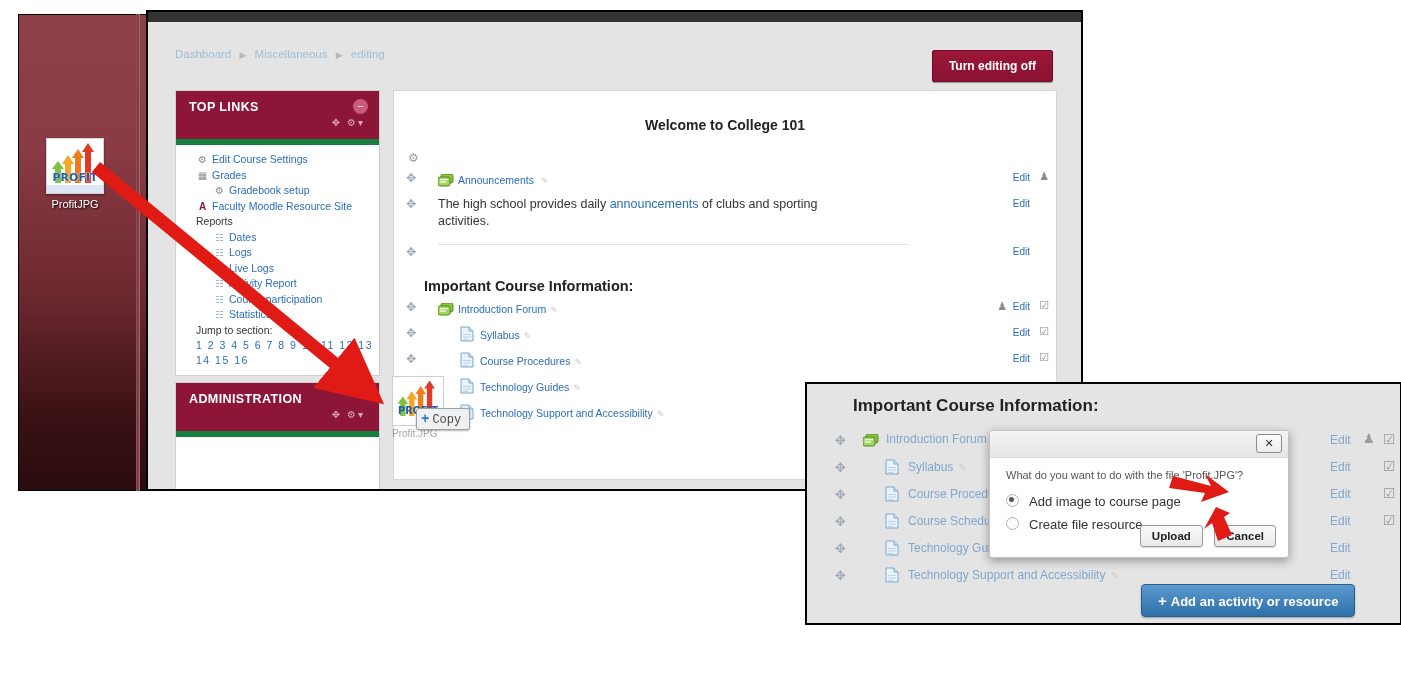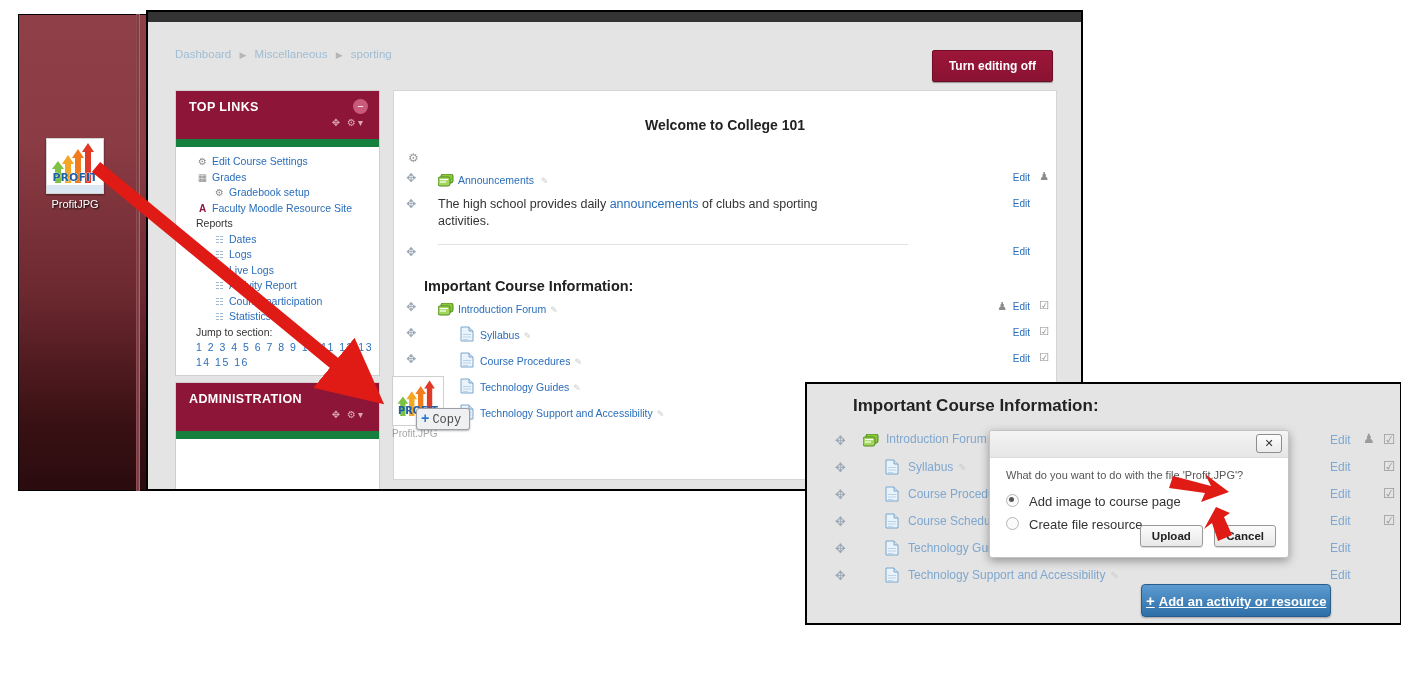--- a/index.html
+++ b/index.html
@@ -28,21 +28,21 @@
   #crumbs span{color:#9fbdd4;}
   #crumbs .sep{color:#b6b6b6;margin:0 5px;font-size:9px;}
 
   #editbtn{position:absolute;right:28px;top:28px;background:linear-gradient(180deg,#9c1639,#8a1232);
       color:#fff;font-weight:bold;font-size:12px;padding:8px 16px;border:1px solid #6e0d26;
       border-radius:2px;box-shadow:0 1px 1px rgba(0,0,0,.35);}
 
   
   .block{position:absolute;left:27px;width:205px;background:#fff;border:1px solid #cfcfcf;box-sizing:border-box;}
   .bhead{background:#8d1538;color:#fff;height:48px;position:relative;
-         border-bottom:8px solid #15803d;}
+         border-bottom:6px solid #15803d;}
   .bhead .btitle{position:absolute;left:13px;top:9px;font-size:12.5px;font-weight:bold;letter-spacing:.4px;}
   .bhead .minus{position:absolute;right:11px;top:8px;width:15px;height:15px;border-radius:50%;
         background:#c95a7c;color:#fff;font-size:11px;line-height:14px;text-align:center;}
   .bhead .tools{position:absolute;right:14px;top:26px;font-size:10px;color:#d8a7b8;letter-spacing:2px;}
   .bbody{padding:7px 6px 8px 20px;}
 
   .lnk{display:block;font-size:10.5px;color:#2a6ebb;line-height:15.5px;white-space:nowrap;}
   .lnk .ic{display:inline-block;width:13px;text-align:center;margin-right:3px;font-size:10px;}
   .plain{font-size:10.5px;color:#333;line-height:15.5px;}
   .ind1{padding-left:17px;}
@@ -86,22 +86,22 @@
   .zmv{position:absolute;left:0;top:3px;color:#9aa7b4;font-size:13px;}
   .zitm{position:absolute;left:28px;top:2px;font-size:12px;color:#7fa7cf;}
   .zitm .ficon{display:inline-block;width:18px;vertical-align:-4px;margin-right:5px;}
   .zpencil{color:#cdcdcd;margin-left:5px;font-size:10px;}
   .zedit{position:absolute;left:495px;top:3px;font-size:12px;color:#7fa7cf;}
   .zuser{position:absolute;left:528px;top:1px;font-size:13px;color:#9b9b9b;}
   .zchk{position:absolute;left:548px;top:1px;font-size:14px;color:#9b9b9b;}
   .zindent{left:50px !important;}
 
   #addbtn{position:absolute;left:334px;top:200px;background:linear-gradient(180deg,#5b9bd0,#2f6fa8);
-      color:#fff;font-size:13px;font-weight:bold;padding:7px 4px;border-radius:4px;
-      border:1px solid #2a5d8c;box-shadow:0 1px 2px rgba(0,0,0,.3);text-decoration:underline;}
+      color:#fff;font-size:13px;font-weight:bold;padding:7px 16px;border-radius:4px;
+      border:1px solid #2a5d8c;box-shadow:0 1px 2px rgba(0,0,0,.3);}
   #addbtn .pl{font-size:15px;margin-right:4px;}
 
   
   #modal{position:absolute;left:182px;top:46px;width:298px;height:126px;background:#fff;
       border:1px solid #c4c4c4;border-radius:3px;box-shadow:0 3px 10px rgba(0,0,0,.35);}
   #mbar{height:26px;background:linear-gradient(180deg,#f4f4f4,#e6e6e6);border-bottom:1px solid #dcdcdc;
       border-radius:3px 3px 0 0;position:relative;}
   #mclose{position:absolute;right:6px;top:3px;width:24px;height:17px;border:1px solid #8d8d8d;
       border-radius:3px;background:linear-gradient(180deg,#fdfdfd,#ebebeb);font-size:11px;
       line-height:16px;text-align:center;color:#333;font-weight:bold;}
@@ -143,21 +143,21 @@
 
 <div id="browser">
   <div id="titlebar"></div>
   <div id="page">
 
     <div id="crumbs">
       <span>Dashboard</span>
       <span class="sep">▶</span>
       <span>Miscellaneous</span>
       <span class="sep">▶</span>
-      <span>sporting</span>
+      <span>editing</span>
     </div>
 
     <div id="editbtn">Turn editing off</div>
 
     <div class="block" style="top:68px;height:286px;">
       <div class="bhead">
         <div class="btitle">TOP LINKS</div>
         <div class="minus">−</div>
         <div class="tools">
           <span>✥</span>

